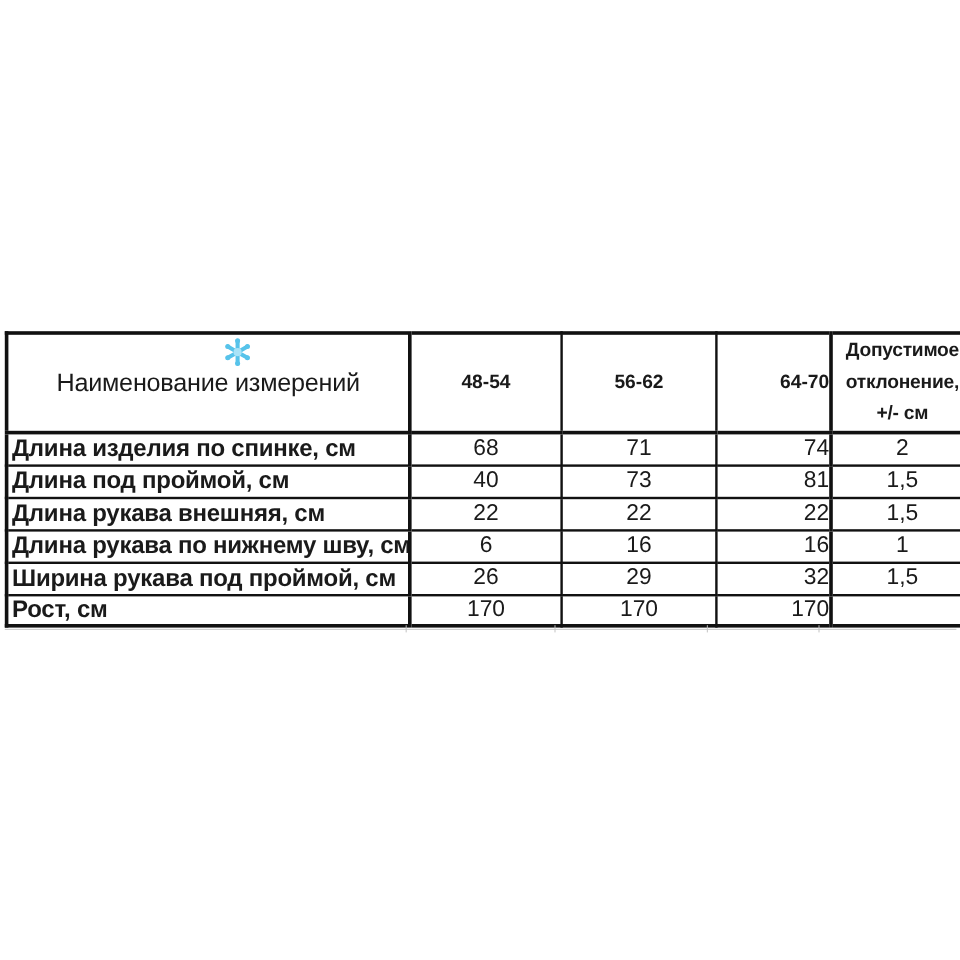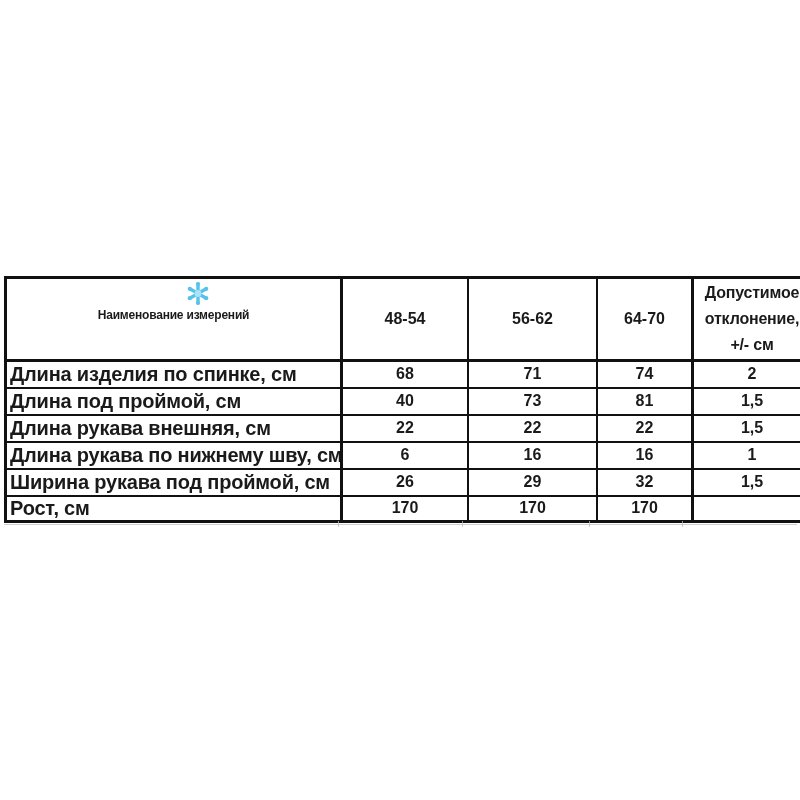--- a/index.html
+++ b/index.html
@@ -31,21 +31,21 @@
     border: 2px solid #111111;
     padding: 0;
     overflow: hidden;
     background: #ffffff;
   }
   table.size-table { border: 3px solid #111111; }
   table.size-table thead th { border-bottom: 3px solid #111111; }
   table.size-table .col-name  { width: 333px; border-right: 3px solid #111111; }
   table.size-table .col-s1    { width: 124px; }
   table.size-table .col-s2    { width: 127px; }
-  table.size-table .col-s3    { width: 93px; }
+  table.size-table .col-s3    { width: 93px; text-align: right; }
   table.size-table .col-tol   { width: 116px; border-left: 3px solid #111111; }
 
   thead tr { height: 80px; }
   tbody tr { height: 27px; }
   tbody tr:last-child { height: 24px; }
 
   .name-head-inner {
     display: flex;
     flex-direction: column;
     align-items: center;
@@ -53,22 +53,22 @@
     height: 80px;
     padding-top: 2px;
     box-sizing: border-box;
   }
   .snowflake {
     transform: translateX(24px);
     line-height: 0;
     margin-bottom: 1px;
   }
   .head-title {
-    font-size: 12px;
-    font-weight: 700;
+    font-size: 21px;
+    font-weight: 400;
     letter-spacing: -0.2px;
     margin-top: 1px;
   }
   .size-head {
     font-size: 16px;
     font-weight: 700;
     text-align: center;
     vertical-align: middle;
   }
   .tol-head {
@@ -82,22 +82,22 @@
   .row-label {
     font-size: 20px;
     font-weight: 700;
     text-align: left;
     vertical-align: middle;
     padding-left: 3px !important;
     letter-spacing: -0.2px;
     white-space: nowrap;
   }
   .num-cell {
-    font-size: 16px;
-    font-weight: 700;
+    font-size: 19px;
+    font-weight: 400;
     text-align: center;
     vertical-align: middle;
   }
   .ghost-line {
     position: absolute;
     left: 4px;
     top: 524px;
     width: 793px;
     height: 1px;
     background: #c7c7c7;

